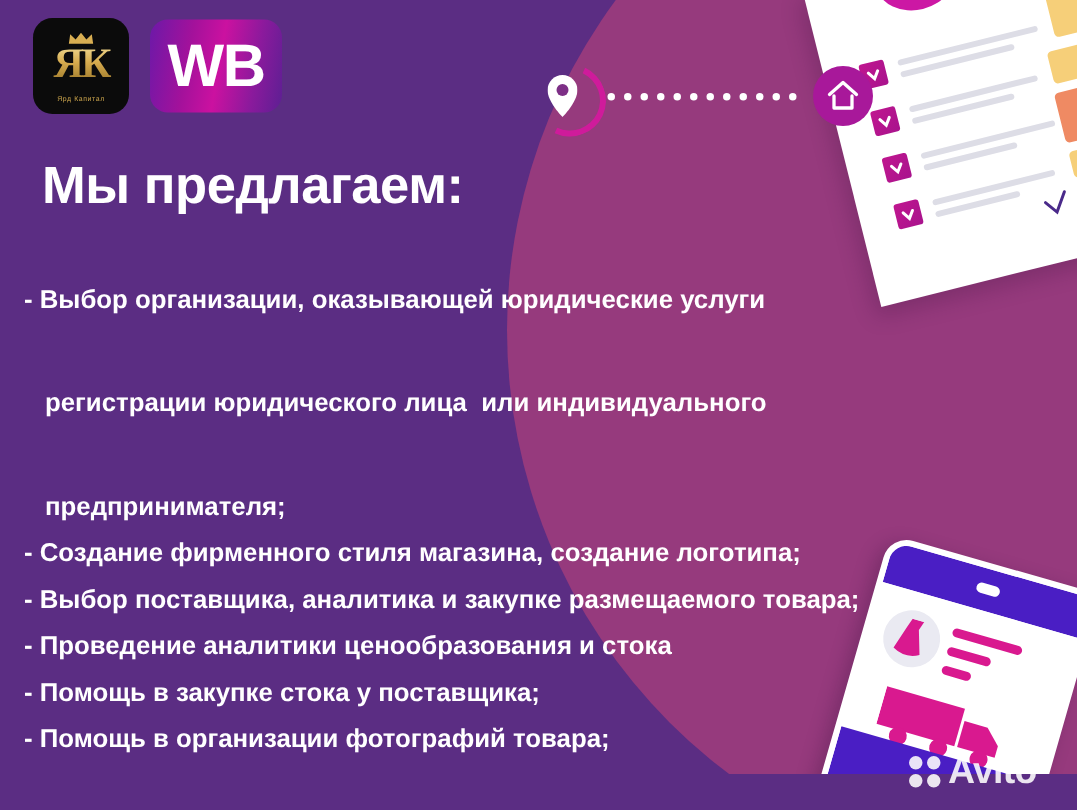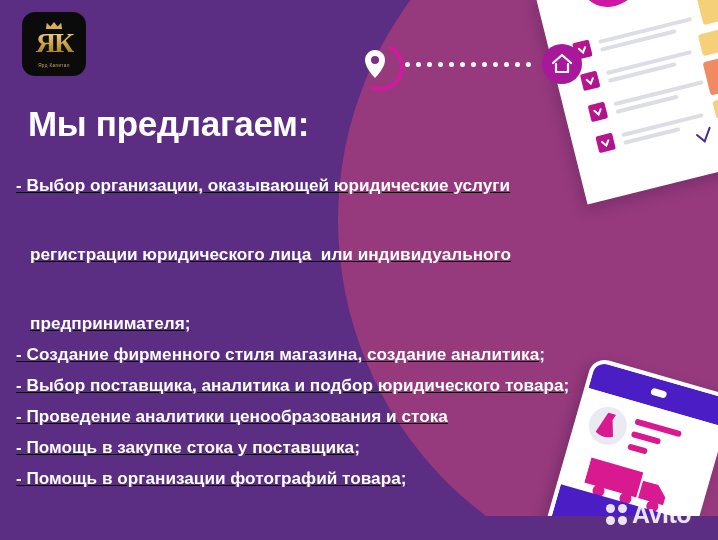--- a/index.html
+++ b/index.html
@@ -169,23 +169,22 @@
     left: 28px;
     top: 104px;
     color: #ffffff;
     font-size: 35px;
     font-weight: bold;
     letter-spacing: -0.3px;
   }
   .bullets {
     position: absolute;
     left: 16px;
-    top: 170px;
+    top: 184px;
     width: 690px;
-    text-decoration: underline;
   }
   .bullet {
     color: #ffffff;
     font-size: 17.2px;
     font-weight: bold;
     line-height: 31px;
     white-space: pre;
   }
   .bullet.indent { padding-left: 14px; margin-top: 38px; }
 
@@ -423,20 +422,23 @@
   <div class="bg-bottom-band"></div>
 
   <div class="logo-row">
     <div class="yk-logo">
       <svg class="yk-crown" viewBox="0 0 20 10">
         <path d="M1 9 L2 2 L6 6 L10 1 L14 6 L18 2 L19 9 Z" fill="#d8ae52"></path>
       </svg>
       <div class="yk-mono">ЯК</div>
       <div class="yk-sub">Ярд Капитал</div>
     </div>
+    <div class="wb-logo">
+      <span>WB</span>
+    </div>
   </div>
 
   <div class="route">
     <div class="pin-wrap">
       <div class="pin-ring"></div>
       <svg class="pin-glyph" viewBox="0 0 20 28">
         <path d="M10 0 C4.5 0 0 4.5 0 10 C0 18 10 28 10 28 C10 28 20 18 20 10 C20 4.5 15.5 0 10 0 Z" fill="#ffffff"></path>
         <circle cx="10" cy="10" r="4" fill="#7d2f86"></circle>
       </svg>
     </div>
@@ -461,22 +463,22 @@
       </svg>
     </div>
   </div>
 
   <div class="heading">Мы предлагаем:</div>
 
   <div class="bullets">
     <div class="bullet">- Выбор организации, оказывающей юридические услуги</div>
     <div class="bullet indent">регистрации юридического лица  или индивидуального</div>
     <div class="bullet indent">предпринимателя;</div>
-    <div class="bullet">- Создание фирменного стиля магазина, создание аналитика;</div>
-    <div class="bullet">- Выбор поставщика, аналитика и подбор юридического товара;</div>
+    <div class="bullet">- Создание фирменного стиля магазина, создание логотипа;</div>
+    <div class="bullet">- Выбор поставщика, аналитика и закупке размещаемого товара;</div>
     <div class="bullet">- Проведение аналитики ценообразования и стока</div>
     <div class="bullet">- Помощь в закупке стока у поставщика;</div>
     <div class="bullet">- Помощь в организации фотографий товара;</div>
   </div>
 
   <div class="avito">
     <div class="avito-dots">
       <i></i>
         <i></i>
         <i></i>

